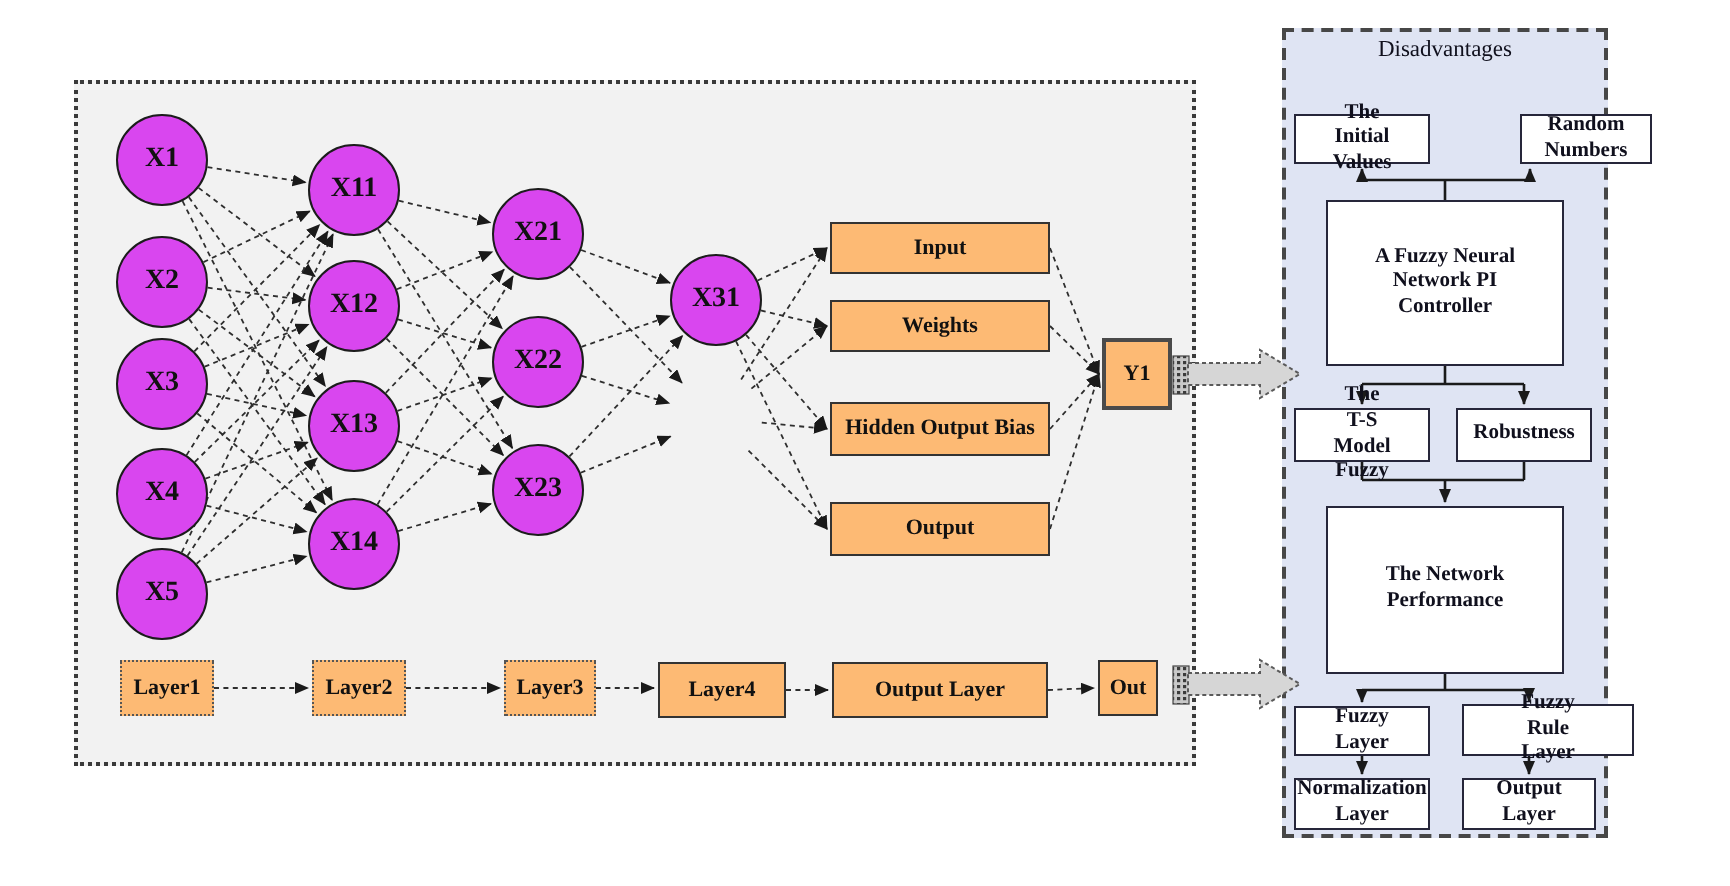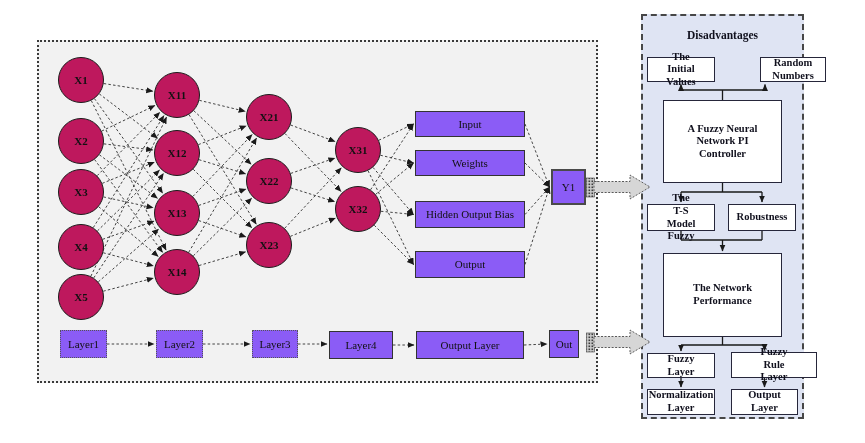--- a/index.html
+++ b/index.html
@@ -9,33 +9,33 @@
   }
   .main-frame {
     position:absolute; left:37px; top:40px; width:561px; height:343px;
     background:#f2f2f2; border:2px dotted #3a3a3a; box-sizing:border-box;
   }
   .panel {
     position:absolute; left:641px; top:14px; width:163px; height:405px;
     background:#dfe4f3; border:2px dashed #474747; box-sizing:border-box;
   }
   .panel-title {
-    position:absolute; left:641px; top:29px; width:163px; text-align:center;
-    font-size:11.5px; font-weight:bold; color:#10101d;
+    position:absolute; left:641px; top:19px; width:163px; text-align:center;
+    font-size:11.5px; font-weight:normal; color:#10101d;
   }
   .circle {
     position:absolute; width:46px; height:46px; border:1.5px solid #1c1c1c;
-    border-radius:50%; background:#be185d; box-sizing:border-box;
+    border-radius:50%; background:#d946ef; box-sizing:border-box;
     display:flex; align-items:center; justify-content:center;
-    font-size:11px; font-weight:bold; color:#111;
+    font-size:14px; font-weight:bold; color:#111;
   }
   .mbox {
-    position:absolute; background:#8b5cf6; border:1.4px solid #333;
+    position:absolute; background:#fdba74; border:1.4px solid #333;
     box-sizing:border-box; display:flex; align-items:center; justify-content:center;
-    font-size:11px; font-weight:normal; color:#111; text-align:left; line-height:1.1;
+    font-size:11px; font-weight:bold; color:#111; text-align:left; line-height:1.1;
   }
   .mbox.dotted { border:1.4px dotted #555; }
   .mbox.y1 { border:2px solid #4a4a4a; }
   .pbox {
     position:absolute; background:#ffffff; border:1.4px solid #26263a;
     box-sizing:border-box; display:flex; align-items:center; justify-content:center;
     font-size:10.5px; font-weight:bold; color:#10101d; text-align:center;
     line-height:1.2; padding:1px 19px;
   }
   svg.overlay { position:absolute; left:0; top:0; pointer-events:none; }
@@ -152,21 +152,20 @@
   <div class="circle" style="left:154px;top:72px">X11</div>
   <div class="circle" style="left:154px;top:130px">X12</div>
   <div class="circle" style="left:154px;top:190px">X13</div>
   <div class="circle" style="left:154px;top:249px">X14</div>
 
   <div class="circle" style="left:246px;top:94px">X21</div>
   <div class="circle" style="left:246px;top:158px">X22</div>
   <div class="circle" style="left:246px;top:222px">X23</div>
 
   <div class="circle" style="left:335px;top:127px">X31</div>
-  <div class="circle" style="left:335px;top:186px">X32</div>
 
   <div class="mbox" style="left:415px;top:111px;width:110px;height:26px">Input</div>
   <div class="mbox" style="left:415px;top:150px;width:110px;height:26px">Weights</div>
   <div class="mbox" style="left:415px;top:201px;width:110px;height:27px">Hidden Output Bias</div>
   <div class="mbox" style="left:415px;top:251px;width:110px;height:27px">Output</div>
 
   <div class="mbox y1" style="left:551px;top:169px;width:35px;height:36px">Y1</div>
 
   <div class="mbox dotted" style="left:60px;top:330px;width:47px;height:28px">Layer1</div>
   <div class="mbox dotted" style="left:156px;top:330px;width:47px;height:28px">Layer2</div>

